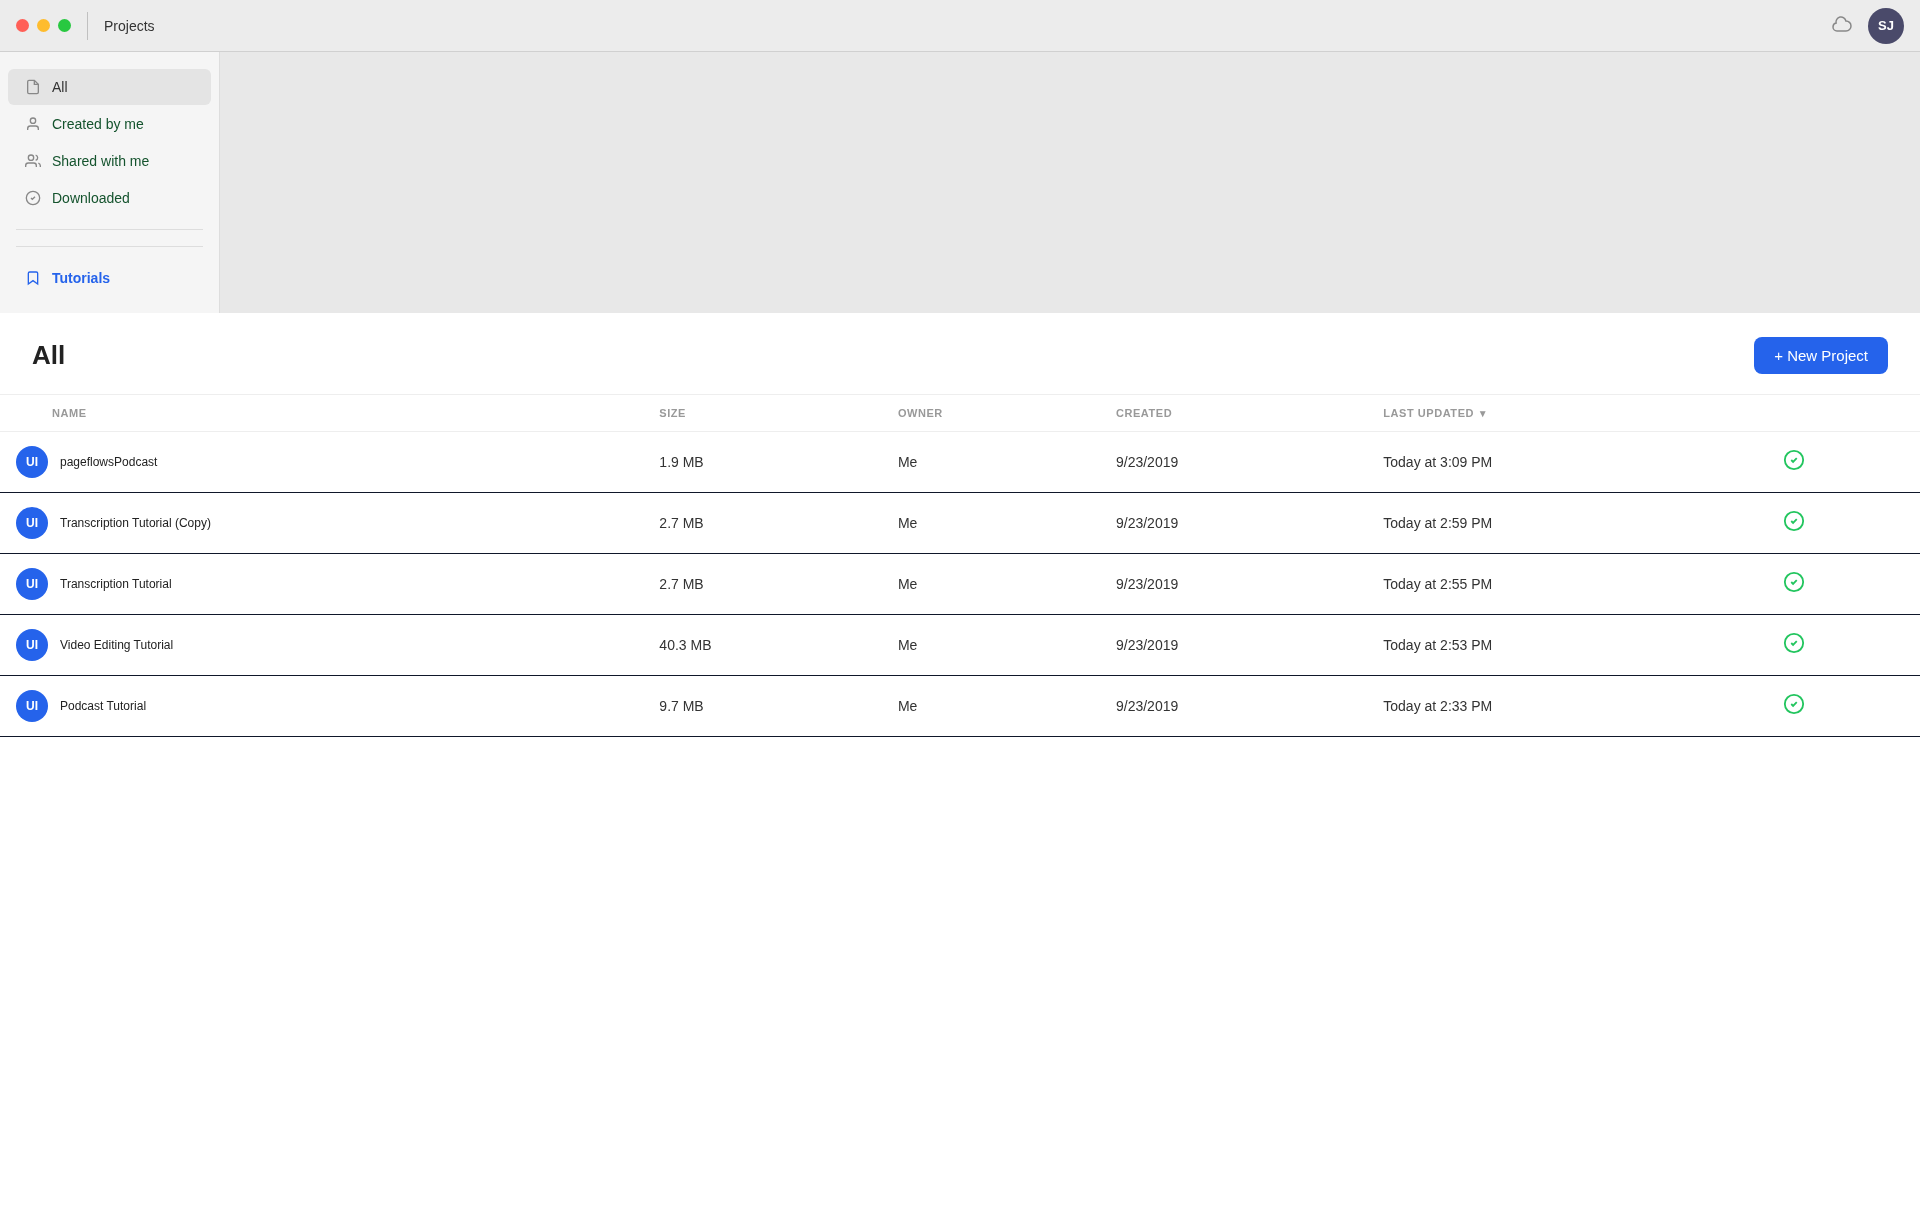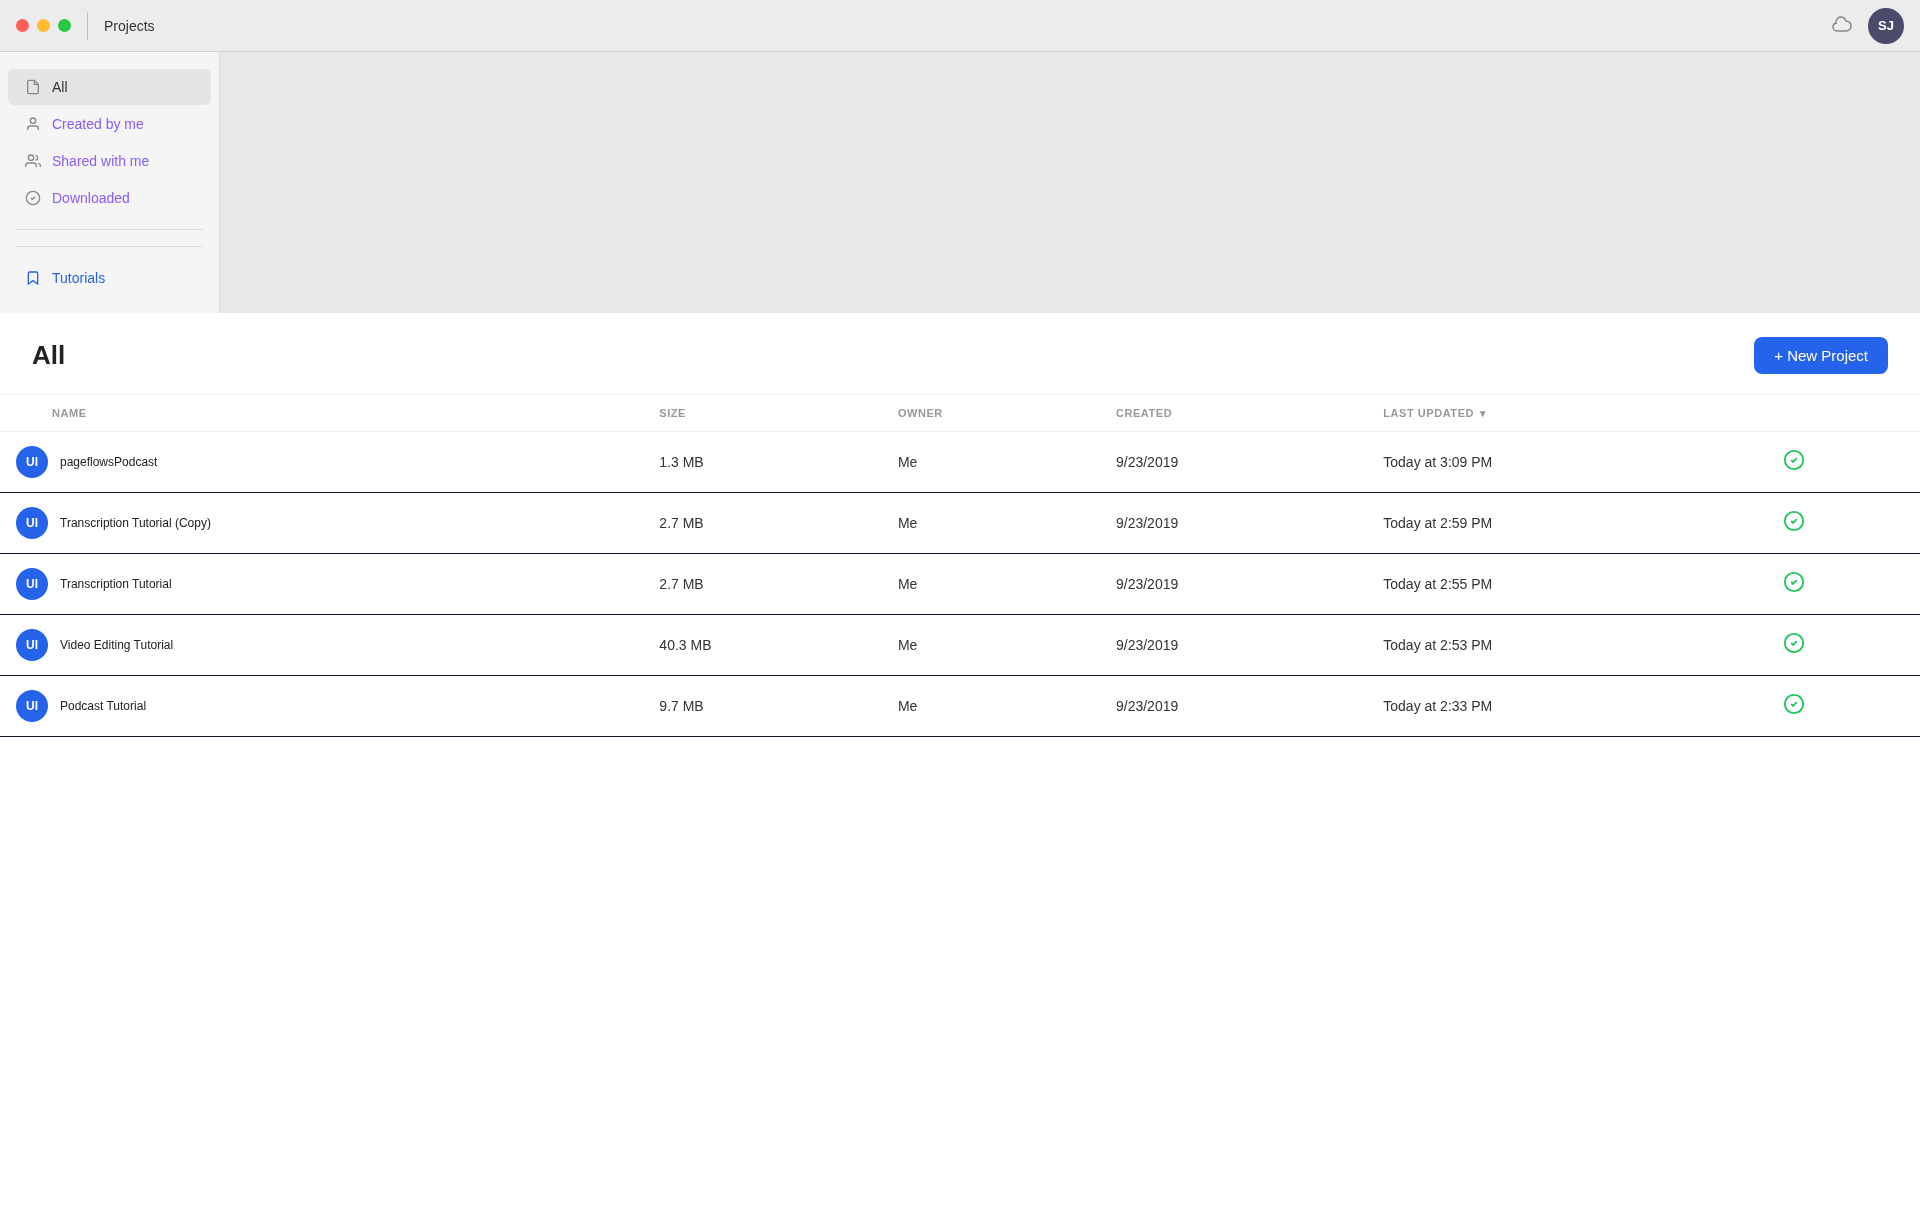--- a/index.html
+++ b/index.html
@@ -83,21 +83,21 @@
     }
     .sidebar-item {
       display: flex;
       align-items: center;
       gap: 10px;
       padding: 9px 16px;
       cursor: pointer;
       border-radius: 6px;
       margin: 1px 8px;
       font-size: 14px;
-      color: #8b5cf6;
+      color: #14532d;
       transition: background 0.1s;
     }
     .sidebar-item.active {
       background: #e4e4e4;
       color: #333;
       font-weight: 500;
     }
     .sidebar-item .item-icon {
       width: 18px;
       height: 18px;
@@ -116,21 +116,21 @@
       color: #2563eb;
     }
     .sidebar-item.drive-item {
       color: #444;
     }
     .sidebar-item.create-drive .item-icon {
       color: #888;
     }
     .sidebar-item.tutorials-item {
       color: #2563eb;
-      font-weight: 400;
+      font-weight: 700;
     }
     .sidebar-item.tutorials-item .item-icon {
       color: #2563eb;
     }
 
     
     .main-content {
       flex: 1;
       background: #f9f9f9;
       display: flex;
@@ -346,21 +346,21 @@
         </thead>
         <tbody id="table-body">
 
         <tr>
       <td>
         <div class="col-name-cell">
           <div class="project-icon">UI</div>
           <span class="project-name">pageflowsPodcast</span>
         </div>
       </td>
-      <td>1.3 MB</td>
+      <td>1.9 MB</td>
       <td>Me</td>
       <td>9/23/2019</td>
       <td>Today at 3:09 PM</td>
       <td>
         <span class="check-icon">
           <svg width="22" height="22" viewBox="0 0 24 24" fill="none" stroke="#22c55e" stroke-width="2">
             <circle cx="12" cy="12" r="10" stroke="#22c55e" fill="none"></circle>
             <polyline points="9 12 11 14 15 10" stroke="#22c55e" stroke-width="2" fill="none"></polyline>
           </svg>
         </span>

